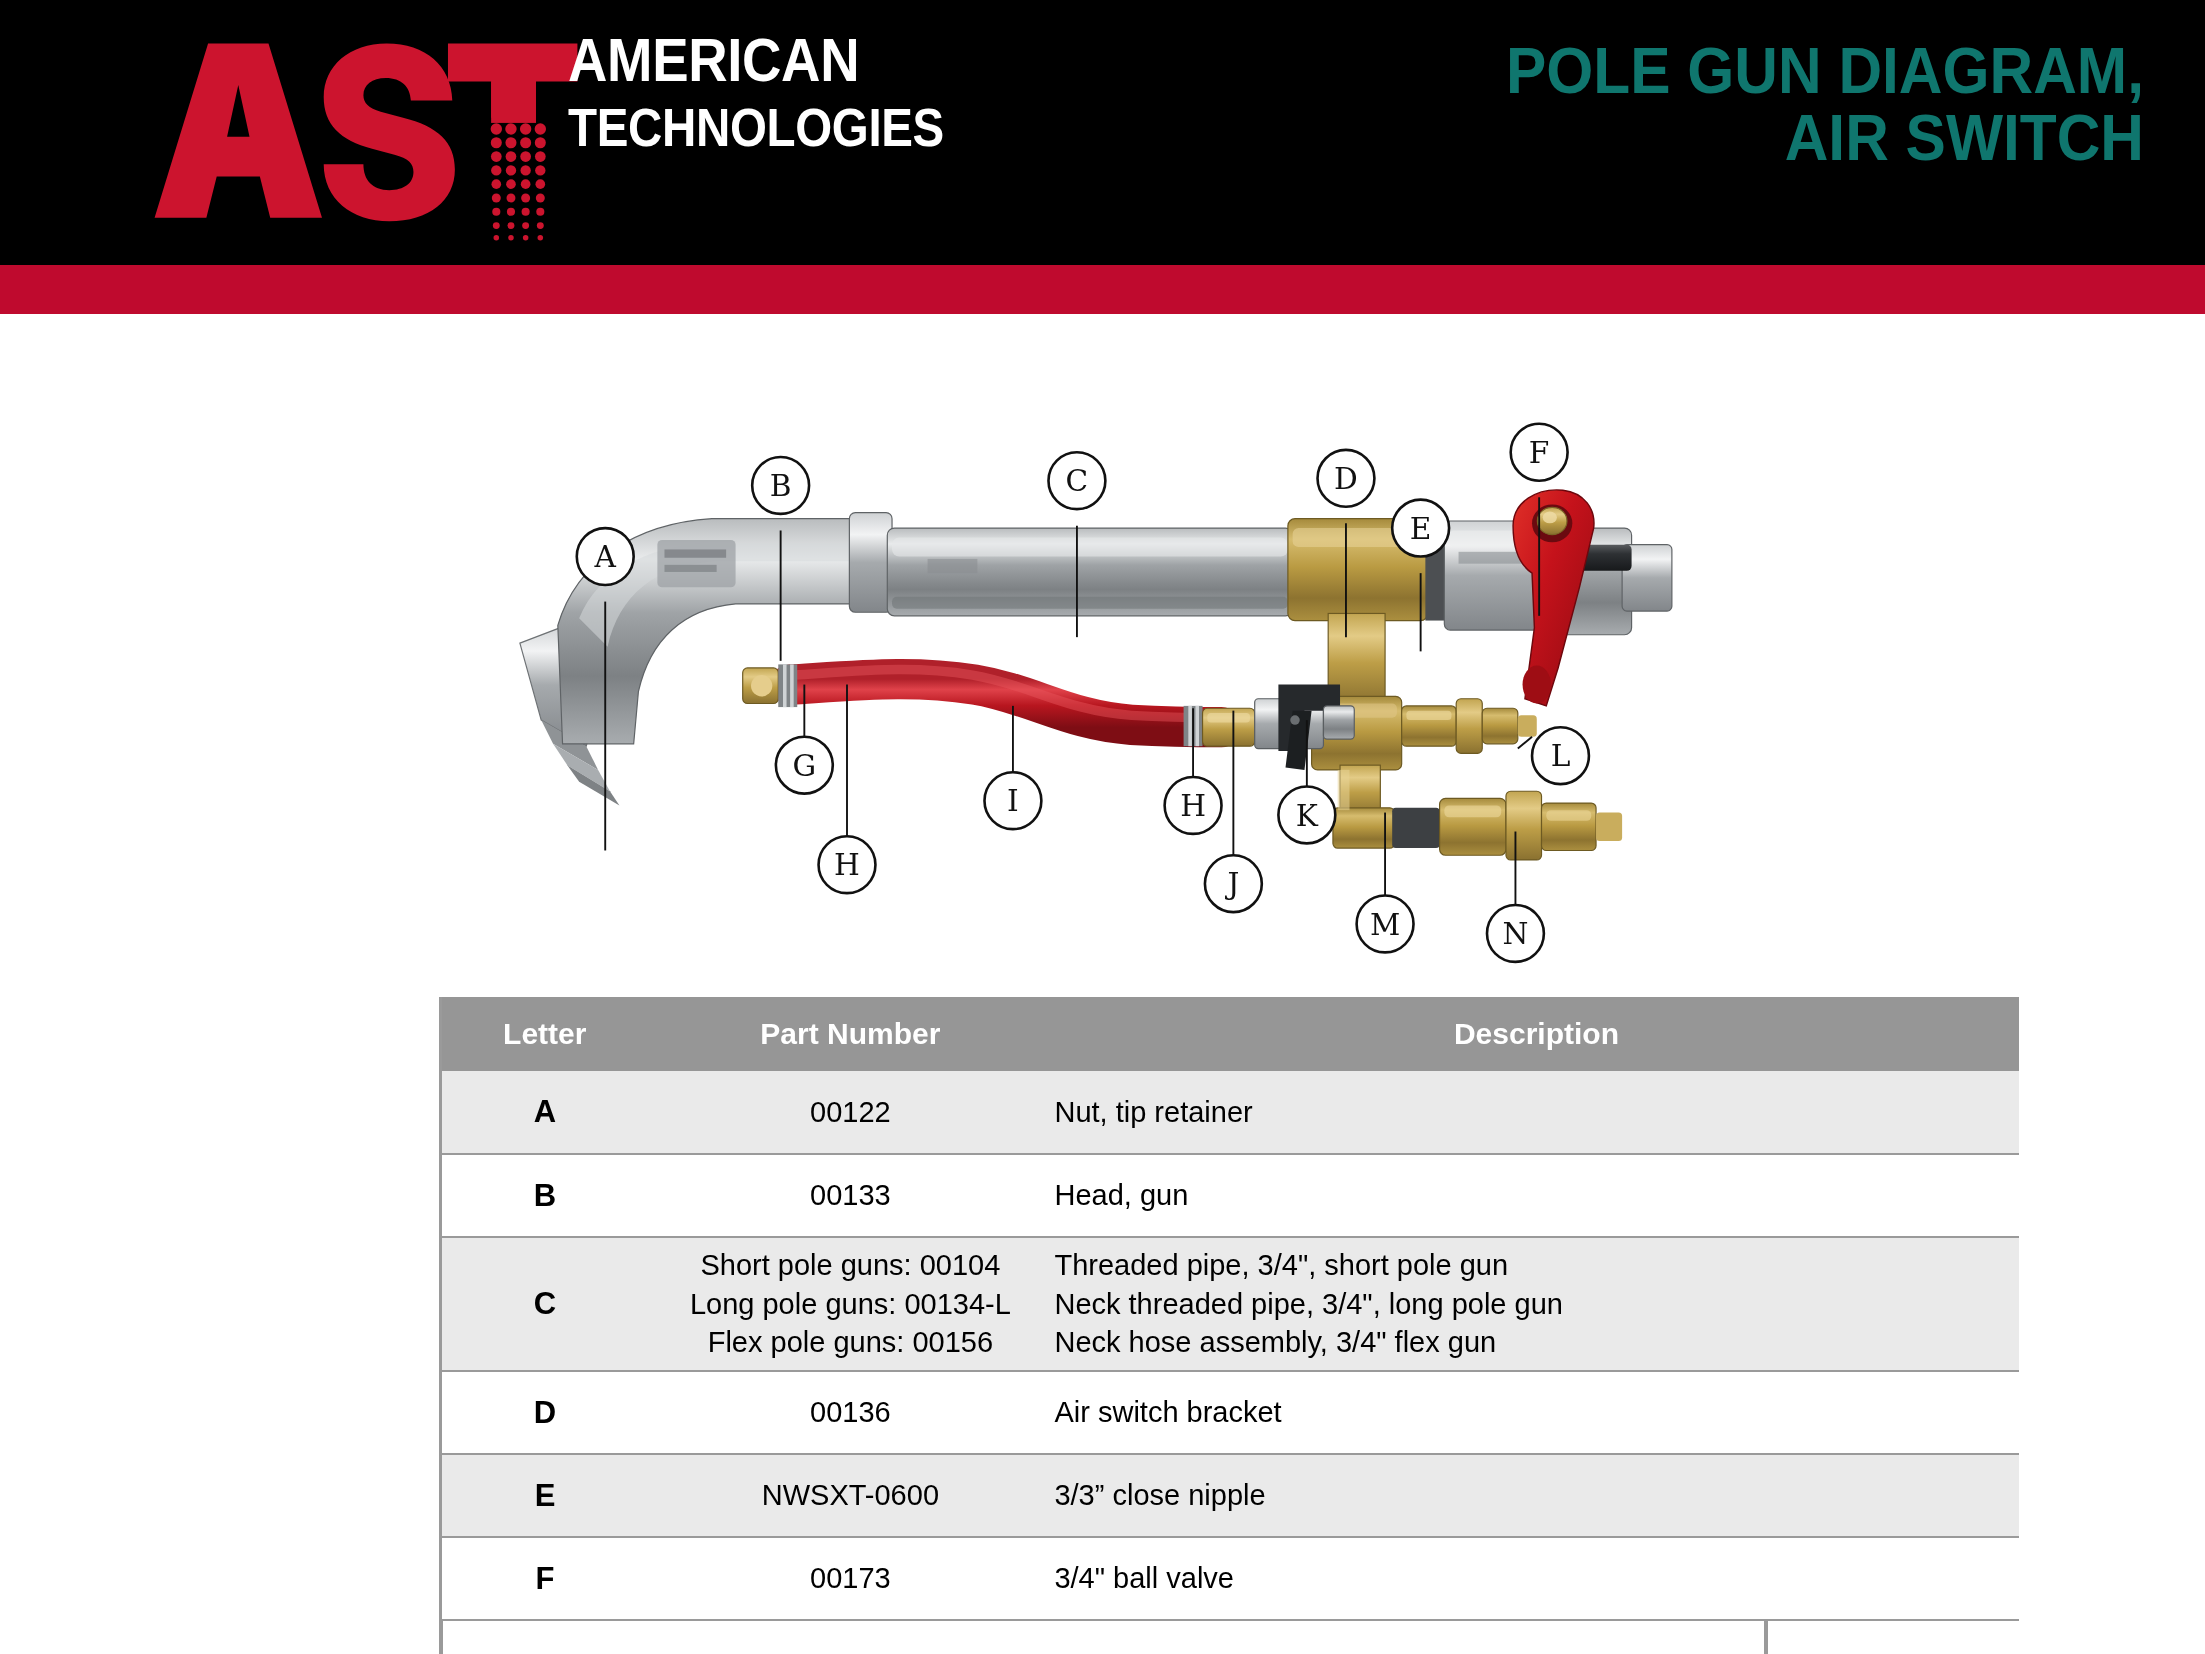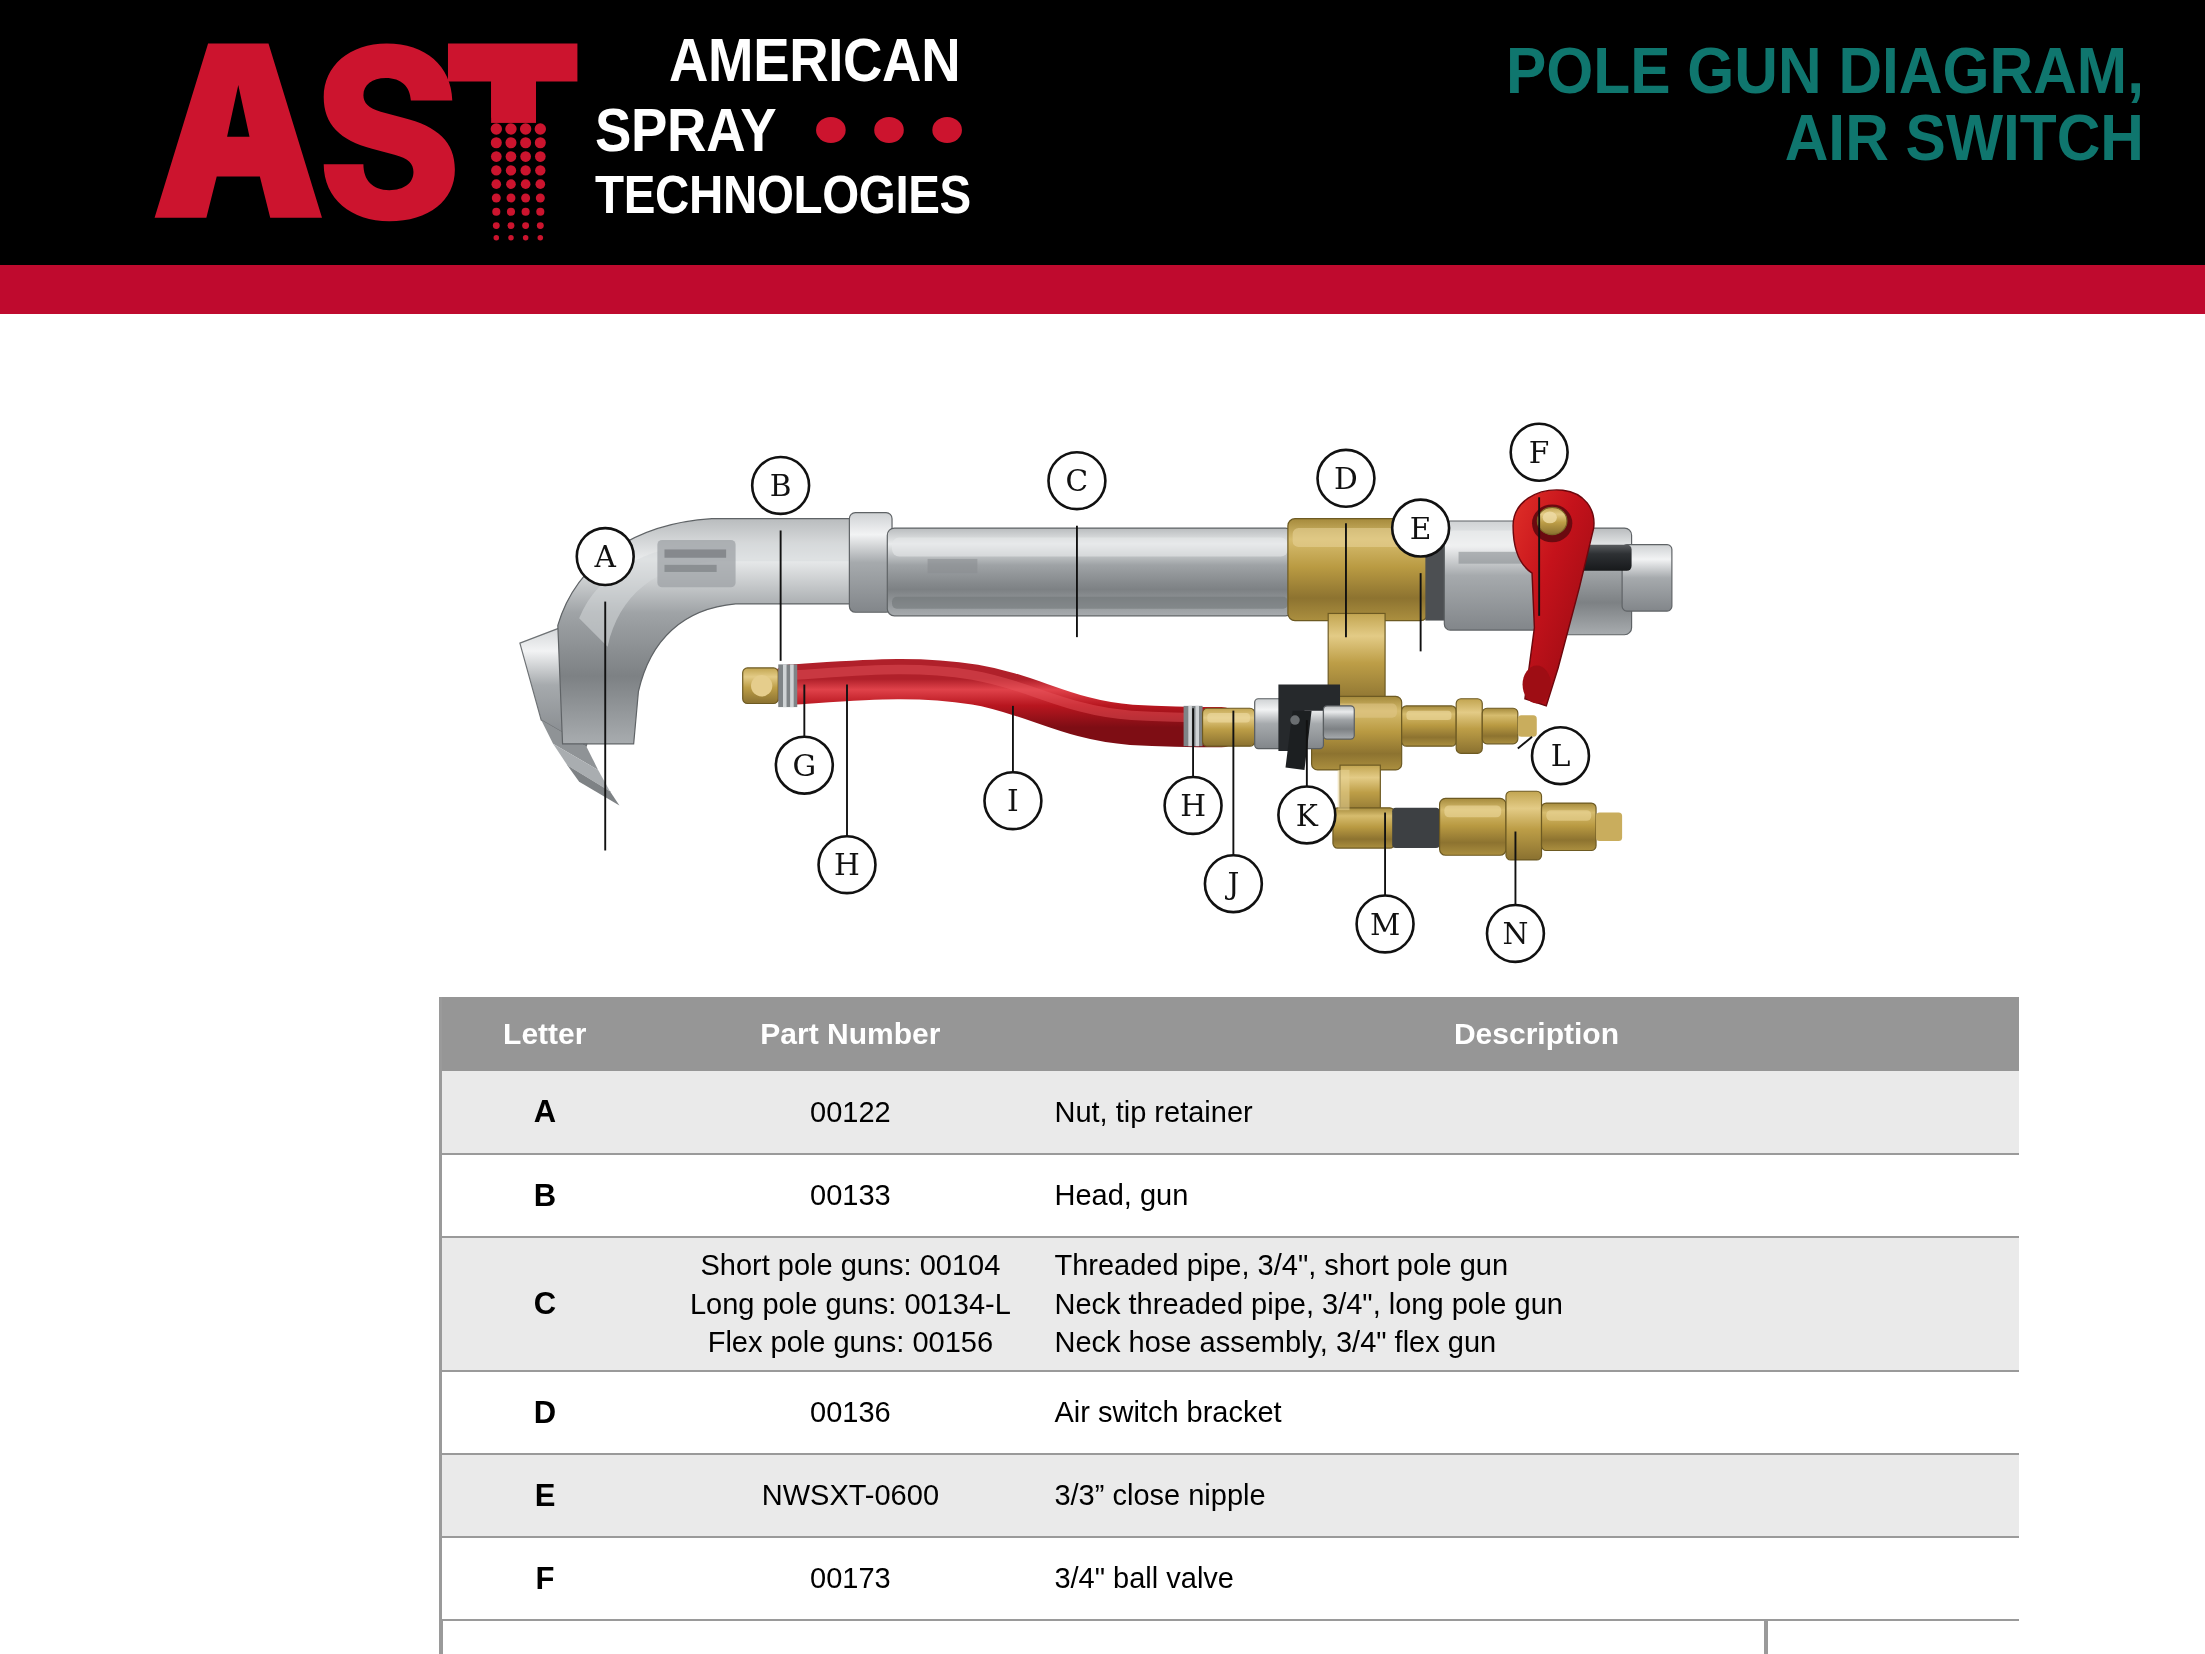--- a/index.html
+++ b/index.html
@@ -23,21 +23,21 @@
   }
 
   
   #logo-mark {
     position:absolute; left:154px; top:28px; width:424px; height:214px;
   }
   #logo-mark svg { display:block; }
 
   
   #logo-wordmark {
-    position:absolute; left:595px; top:29px; width:415px; height:214px;text-align:right;
+    position:absolute; left:568px; top:29px; width:415px; height:214px;
   }
   .wm-line {
     color:#ffffff;
     font-family:"Liberation Sans", sans-serif;
     font-weight:bold;
     letter-spacing:-0.4px;
     line-height:1;
     white-space:nowrap;
     transform:scaleX(0.88);
     transform-origin:left center;
@@ -180,28 +180,20 @@
       <circle cx="396" cy="243" r="3.2"></circle>
         <circle cx="413" cy="243" r="3.2"></circle>
         <circle cx="430" cy="243" r="3.2"></circle>
         <circle cx="447" cy="243" r="3.2"></circle>
     </g>
   </svg>
 </div>
 
 <div id="logo-wordmark">
   <div class="wm-line" id="wm-american">AMERICAN</div>
-  <div id="wm-spray-row">
-    <div class="wm-line" id="wm-spray">SPRAY</div>
-    <div id="wm-dots">
-      <span class="wm-dot"></span>
-      <span class="wm-dot"></span>
-      <span class="wm-dot"></span>
-    </div>
-  </div>
   <div class="wm-line" id="wm-technologies">TECHNOLOGIES</div>
 </div>
 
 <div id="page-title">
   <span class="tl">POLE GUN DIAGRAM,</span>
   <span class="tl">AIR SWITCH</span>
 </div>
 
 <div id="diagram">
   <svg width="1358" height="640" viewBox="0 0 1000 540" xmlns="http://www.w3.org/2000/svg">

